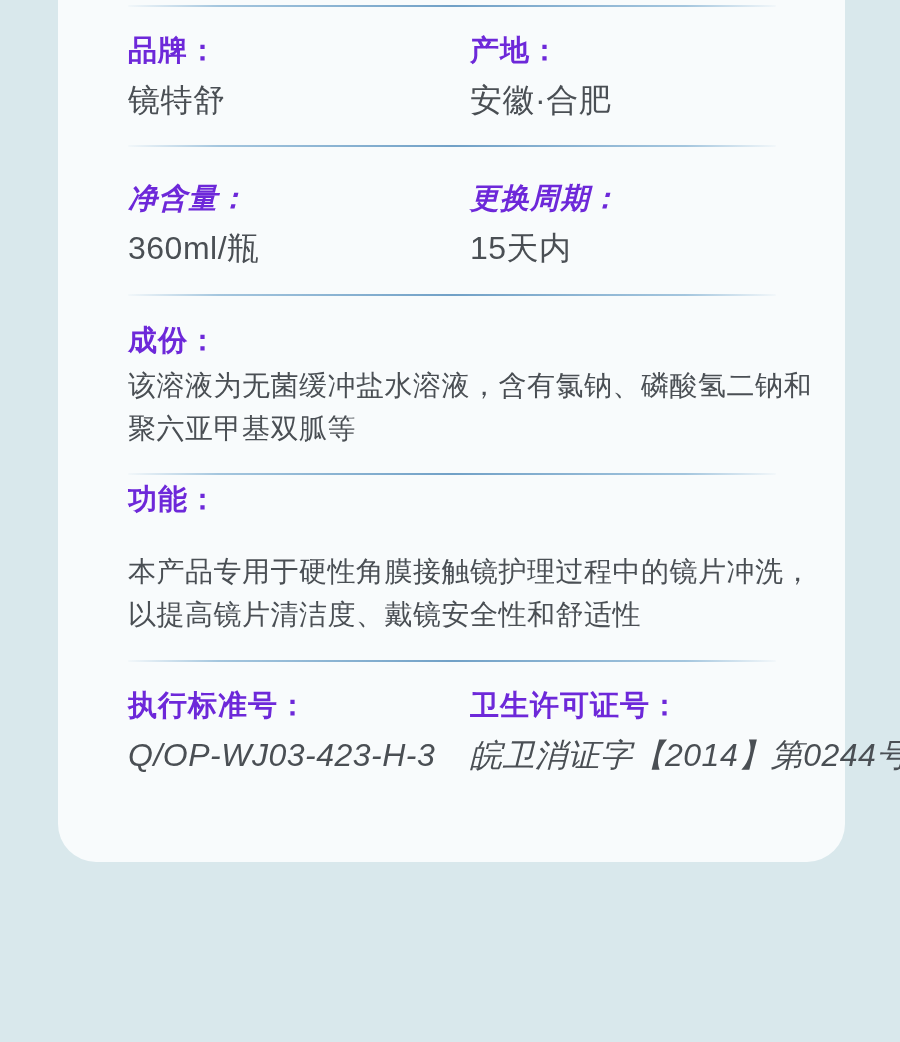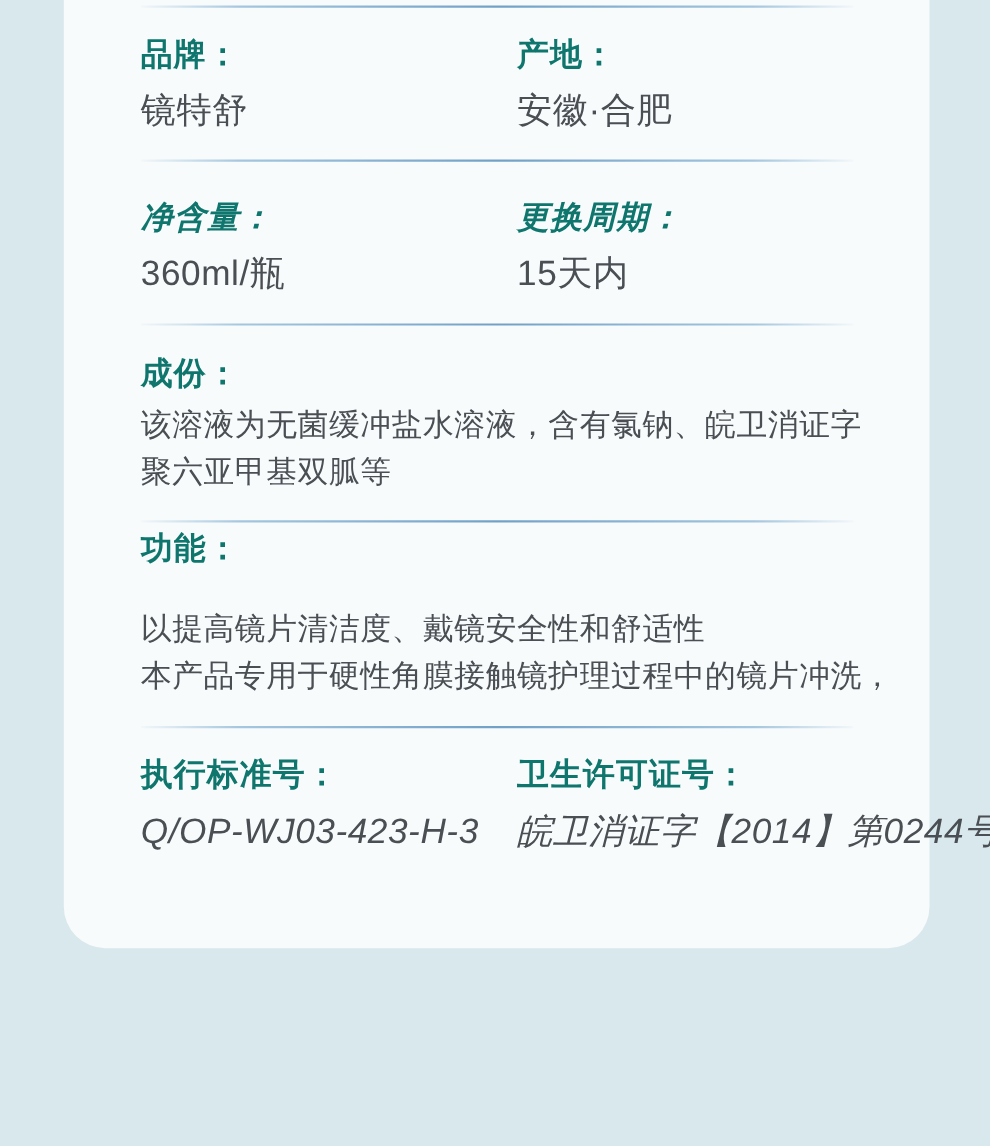--- a/index.html
+++ b/index.html
@@ -36,21 +36,21 @@
   .d2 { top: 145px; }
   .d3 { top: 294px; }
   .d4 { top: 473px; }
   .d5 { top: 660px; }
 
   .label {
     position: absolute;
     font-size: 29px;
     line-height: 33px;
     font-weight: 700;
-    color: #0f766e;
+    color: #6d28d9;
     letter-spacing: 1px;
     white-space: nowrap;
   }
   .value {
     position: absolute;
     font-size: 32px;
     line-height: 32px;
     font-weight: 400;
     color: #4a4f54;
     letter-spacing: 0.5px;
@@ -99,30 +99,30 @@
 
     <div class="label col-l r2-label">净含量：</div>
     <div class="value col-l r2-value">360ml/瓶</div>
     <div class="label col-r r2-label">更换周期：</div>
     <div class="value col-r r2-value">15天内</div>
 
     <div class="divider d3"></div>
 
     <div class="label ing-label col-l">成份：</div>
     <div class="para ing-para">
-      <div>该溶液为无菌缓冲盐水溶液，含有氯钠、皖卫消证字</div>
+      <div>该溶液为无菌缓冲盐水溶液，含有氯钠、磷酸氢二钠和</div>
       <div>聚六亚甲基双胍等</div>
     </div>
 
     <div class="divider d4"></div>
 
     <div class="label fun-label col-l">功能：</div>
     <div class="para fun-para">
+      <div>本产品专用于硬性角膜接触镜护理过程中的镜片冲洗，</div>
       <div>以提高镜片清洁度、戴镜安全性和舒适性</div>
-      <div>本产品专用于硬性角膜接触镜护理过程中的镜片冲洗，</div>
     </div>
 
     <div class="divider d5"></div>
 
     <div class="label col-l r3-label">执行标准号：</div>
     <div class="value col-l r3-value">Q/OP-WJ03-423-H-3</div>
     <div class="label col-r r3-label">卫生许可证号：</div>
     <div class="value col-r r3-value">皖卫消证字【2014】第0244号</div>
 
   </div>

